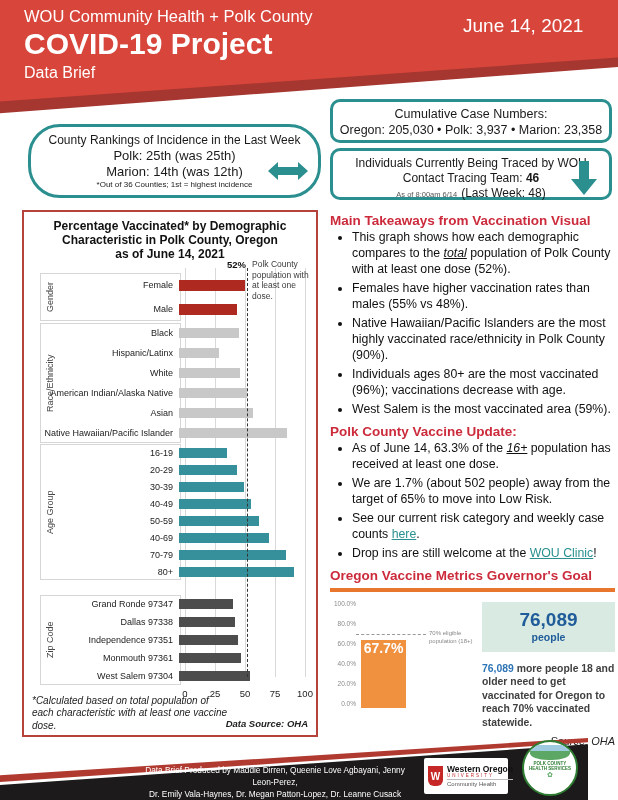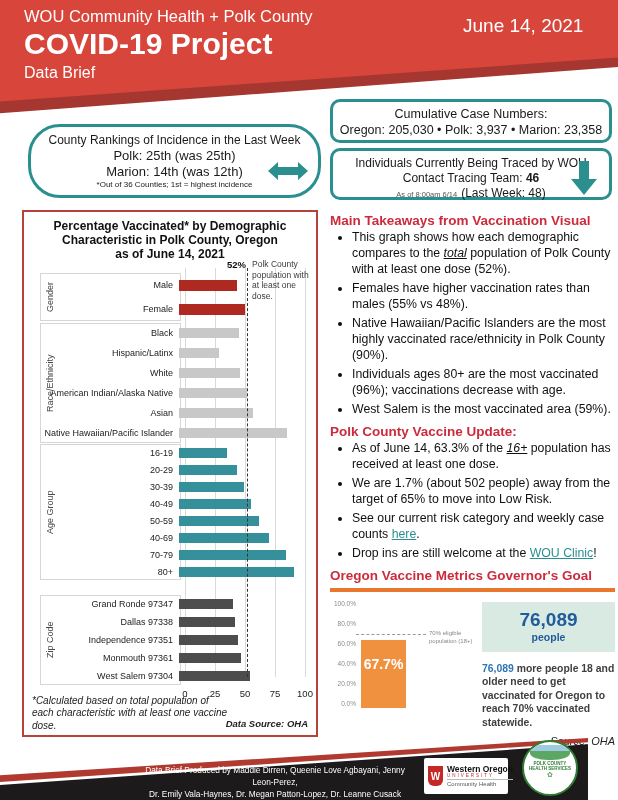--- a/index.html
+++ b/index.html
@@ -78,21 +78,21 @@
   ul.blist li{font-size:12.3px;line-height:1.3;margin-bottom:3px;color:#111;}
   .iu{font-style:italic;text-decoration:underline;}
   .lnk{color:#2b8f8f;text-decoration:underline;}
   .bblue{color:#2e75b6;font-weight:bold;}
   .orange-rule{height:4px;background:#e8762c;margin:5px 0 8px 0;}
 
   .metrics-flex{display:flex;}
   .mini-plot{position:relative;width:150px;height:116px;flex:none;}
   .ytick{position:absolute;left:0;width:26px;text-align:right;font-size:6.5px;color:#8a8a8a;}
   .mini-bar{position:absolute;left:31px;width:45px;bottom:8px;background:#f09140;}
-  .mini-bar-label{color:#fff;font-weight:bold;font-size:14px;text-align:center;margin-top:16px;}
+  .mini-bar-label{color:#fff;font-weight:bold;font-size:14px;text-align:center;margin-top:0;}
   .mini-dash{position:absolute;left:26px;width:70px;border-top:1.2px dashed #999;}
   .mini-annot{position:absolute;left:99px;width:52px;font-size:6px;line-height:1.3;color:#888;}
   .metrics-right{flex:1;padding-left:2px;}
   .people-box{background:#d8eae2;height:50px;display:flex;flex-direction:column;
       align-items:center;justify-content:center;margin:2px 0 10px 0;}
   .people-num{font-size:19px;font-weight:bold;color:#1f5c99;line-height:1.1;}
   .people-lbl{font-size:10.5px;font-weight:bold;color:#1f5c99;}
   .metrics-para{font-size:10.4px;font-weight:bold;color:#3f3f3f;line-height:1.3;}
   .metrics-src{font-size:11px;font-style:italic;text-align:right;color:#222;margin-top:6px;}
 
@@ -174,29 +174,29 @@
         <div class="vgrid" style="left: 161px;"></div>
         <div class="vgrid" style="left: 191px;"></div>
         <div class="vgrid" style="left: 221px;"></div>
         <div class="vgrid" style="left: 251px;"></div>
         <div class="vgrid" style="left: 281px;"></div>
         <div class="refline" style="left: 223.4px;"></div>
         <div class="cgroup grp-0">
           <div class="lblbox"></div>
           <div class="grp-name">Gender</div>
           <div class="crow">
+            <div class="clabel">Female</div>
+            <div class="ctrack">
+              <div class="cbar" style="width: 66px; background: rgb(174, 42, 33);"></div>
+            </div>
+          </div>
+          <div class="crow">
             <div class="clabel">Male</div>
             <div class="ctrack">
               <div class="cbar" style="width: 57.6px; background: rgb(174, 42, 33);"></div>
-            </div>
-          </div>
-          <div class="crow">
-            <div class="clabel">Female</div>
-            <div class="ctrack">
-              <div class="cbar" style="width: 66px; background: rgb(174, 42, 33);"></div>
             </div>
           </div>
         </div>
         <div class="cgroup grp-1">
           <div class="lblbox"></div>
           <div class="grp-name">Race/Ethnicity</div>
           <div class="crow">
             <div class="clabel">Black</div>
             <div class="ctrack">
               <div class="cbar" style="width: 60px; background: rgb(200, 200, 200);"></div>

